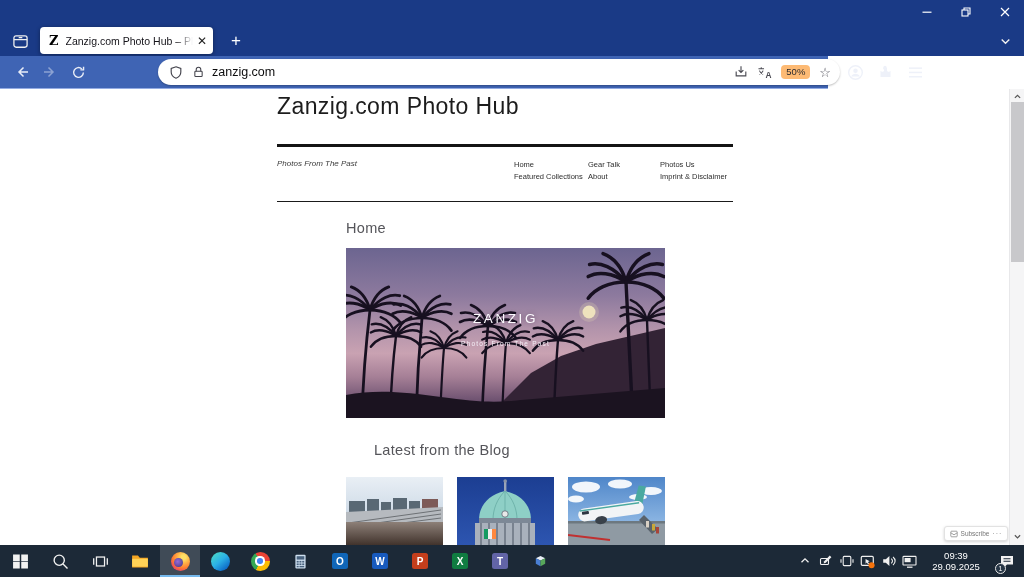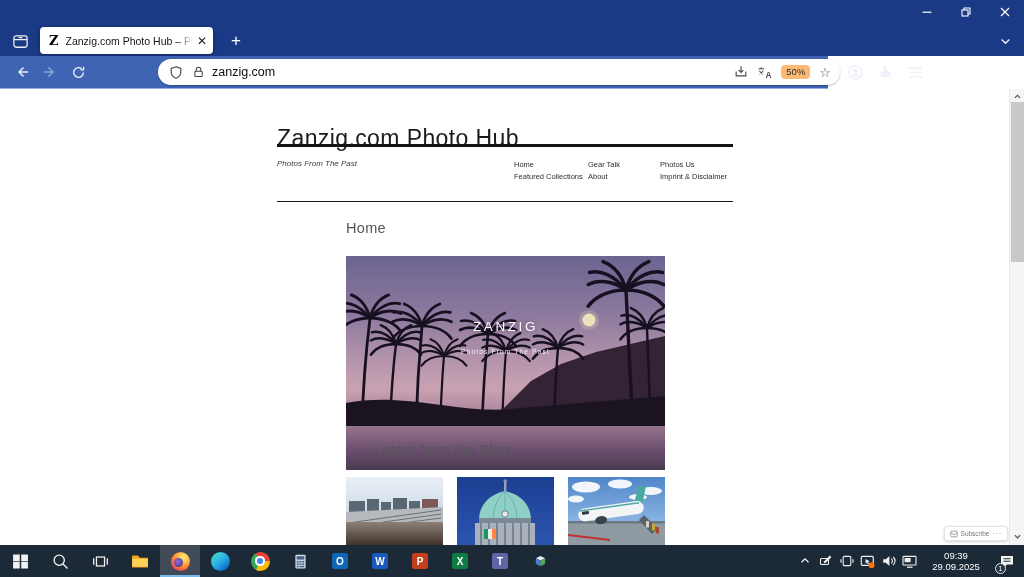--- a/index.html
+++ b/index.html
@@ -38,36 +38,36 @@
   .url-spacer{flex:1;}
   .url-ic{display:flex;align-items:center;justify-content:center;margin-left:9px;flex:0 0 auto;}
   .zoom-chip{margin-left:9px;background:#fdba74;border-radius:4px;font-size:9.5px;color:#2a2a2e;padding:2px 5px;line-height:1;flex:0 0 auto;}
   .star{margin-left:9px;font-size:13px;color:#55555f;line-height:1;flex:0 0 auto;}
   .tb-right{margin-left:auto;display:flex;flex:0 0 auto;}
   .tb-right .navbtn{width:30px;}
 
   
   .viewport{position:absolute;left:0;top:89px;width:1024px;height:456px;background:#fff;overflow:hidden;}
   .content{position:absolute;left:277px;top:0;width:456px;height:456px;}
-  .site-title{position:absolute;left:0;top:36px;font-size:23px;color:#1c1c1c;letter-spacing:.4px;font-weight:500;white-space:nowrap;}
+  .site-title{position:absolute;left:0;top:4px;font-size:23px;color:#1c1c1c;letter-spacing:.4px;font-weight:500;white-space:nowrap;}
   .thickrule{position:absolute;left:0;top:55px;width:456px;height:3px;background:#141414;}
   .tagline{position:absolute;left:0;top:70px;font-size:8px;font-style:italic;color:#3a3a3a;}
   .navcols{position:absolute;left:0;top:70px;width:456px;height:34px;}
   .nav-col{position:absolute;top:0;}
   .nav-col:nth-child(1){left:237px;}
   .nav-col:nth-child(2){left:311px;}
   .nav-col:nth-child(3){left:383px;}
   .nav-link{display:block;font-size:7.5px;line-height:12px;color:#2d2d2d;white-space:nowrap;cursor:pointer;}
   .thinrule{position:absolute;left:0;top:112px;width:456px;height:1px;background:#1a1a1a;}
   .sec-heading{position:absolute;font-size:14.5px;color:#55555a;letter-spacing:.3px;font-weight:500;}
   .h-home{left:69px;top:131px;}
   .h-blog{left:69px;top:353px;margin-left:28px;}
 
   
-  .hero{position:absolute;left:69px;top:167px;width:319px;height:214px;overflow:hidden;
+  .hero{position:absolute;left:69px;top:159px;width:319px;height:170px;overflow:hidden;
         background:linear-gradient(180deg,#6c6590 0%,#8d7a9e 28%,#b394ab 48%,#c9a2b2 62%,#a57f96 76%,#6d5170 90%,#4a3a52 100%);}
   .hero-svg{position:absolute;inset:0;}
   .hero-title{position:absolute;left:0;right:0;top:63px;text-align:center;color:#fdfbff;font-size:13.5px;
               letter-spacing:2.6px;font-weight:500;text-shadow:0 0 4px rgba(60,40,70,.5);}
   .hero-sub{position:absolute;left:0;right:0;top:92px;text-align:center;color:#f4eef6;font-size:6.5px;letter-spacing:1.2px;}
 
   
   .thumbs{position:absolute;left:69px;top:388px;width:319px;height:68px;display:flex;gap:14px;}
   .thumb{width:97px;height:68px;overflow:hidden;flex:0 0 auto;}
   .thumb svg{display:block;}

